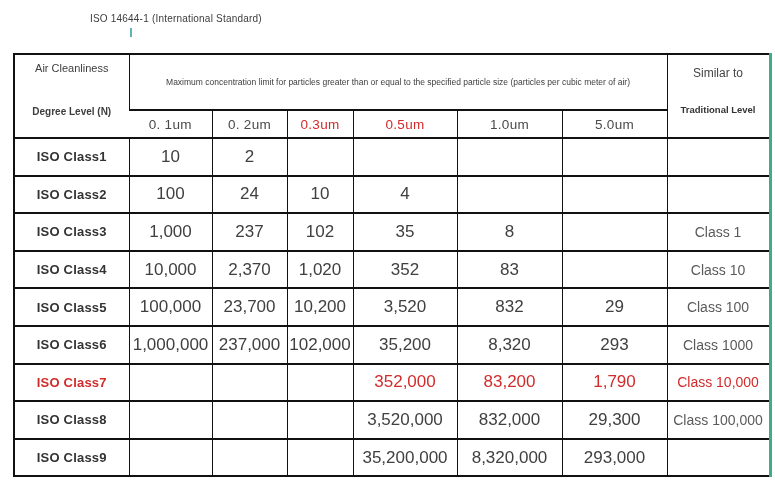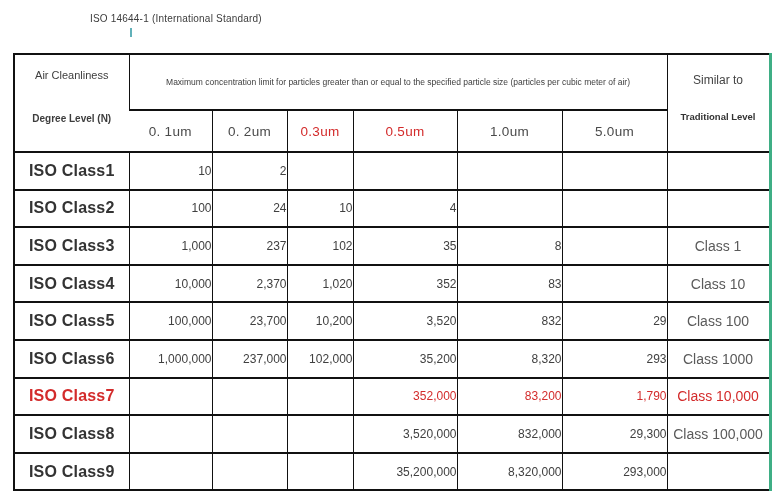--- a/index.html
+++ b/index.html
@@ -40,25 +40,25 @@
   }
   tr.hr1 td{border-top:none;}
   td:first-child{border-left:none;}
   
   .corner-cell{height:82px;}
   .corner-cell .line1{font-size:11px;color:#3d3d3d;margin-top:-14px;margin-bottom:26px;}
   .corner-cell .line2{font-size:10px;color:#3d3d3d;font-weight:600;margin-top:32px;}
   .span-hdr{height:56px;font-size:8.5px;color:#3d3d3d;font-weight:500;}
   .similar-hdr .line1{font-size:12px;color:#444;margin-top:-12px;margin-bottom:24px;}
   .similar-hdr .line2{font-size:9.5px;font-weight:700;color:#333;}
-  .size-cell{height:42px;font-size:13.5px;color:#4a4a4a;letter-spacing:.3px;}
+  .size-cell{height:28px;font-size:13.5px;color:#4a4a4a;letter-spacing:.3px;}
   
   tbody td{height:37.6px;}
-  .class-cell{font-size:16px;font-weight:700;color:#333;letter-spacing:.2px;}
-  .value-cell{font-size:12px;color:#404040;text-align:right;}
+  .class-cell{font-size:13px;font-weight:700;color:#333;letter-spacing:.2px;}
+  .value-cell{font-size:17px;color:#404040;}
   .similar-cell{font-size:14px;color:var(--text-soft);}
   .red{color:var(--accent-red) !important;}
   .bold{font-weight:400;}
 </style>
 </head>
 <body>
 
 <div class="page-title">ISO 14644-1 (International Standard)</div>
 <div class="caret-mark"></div>
 

